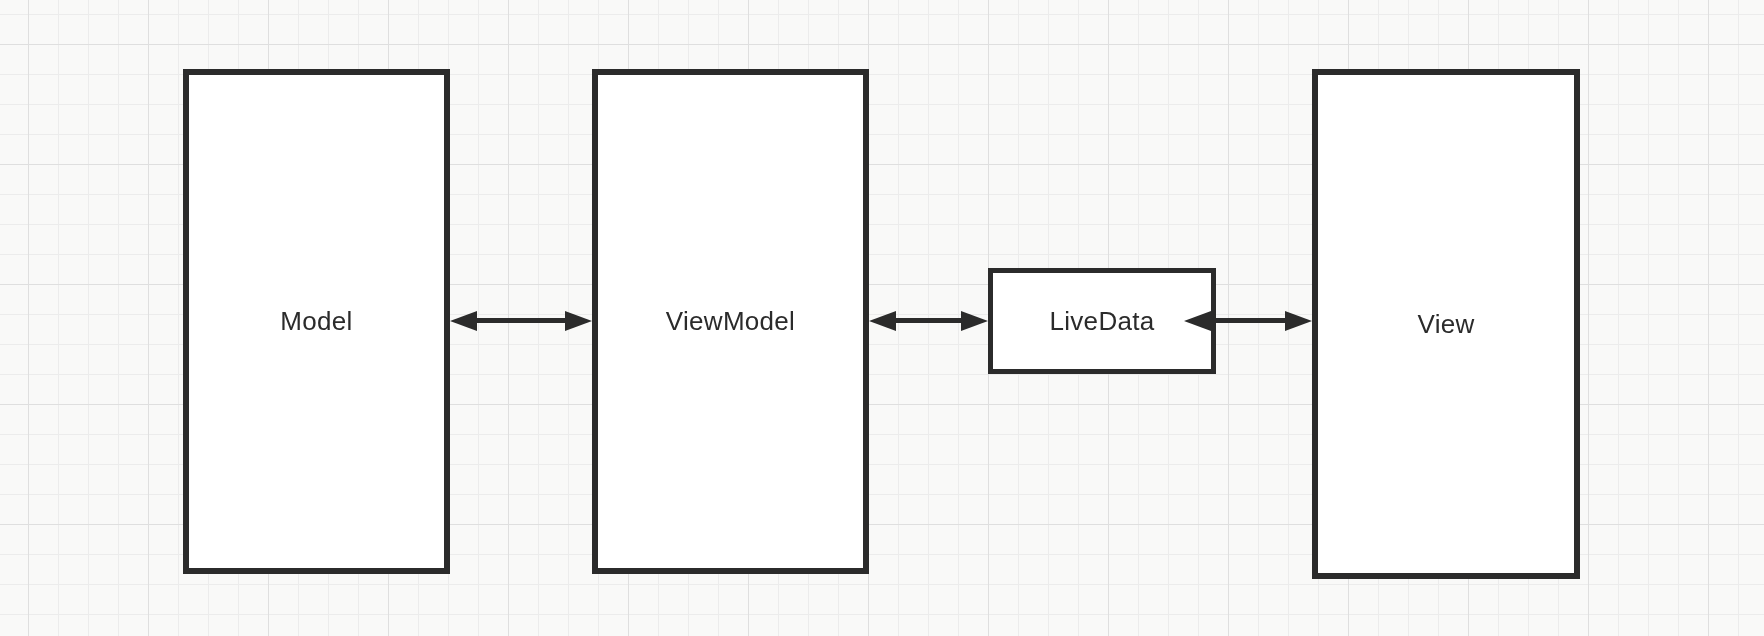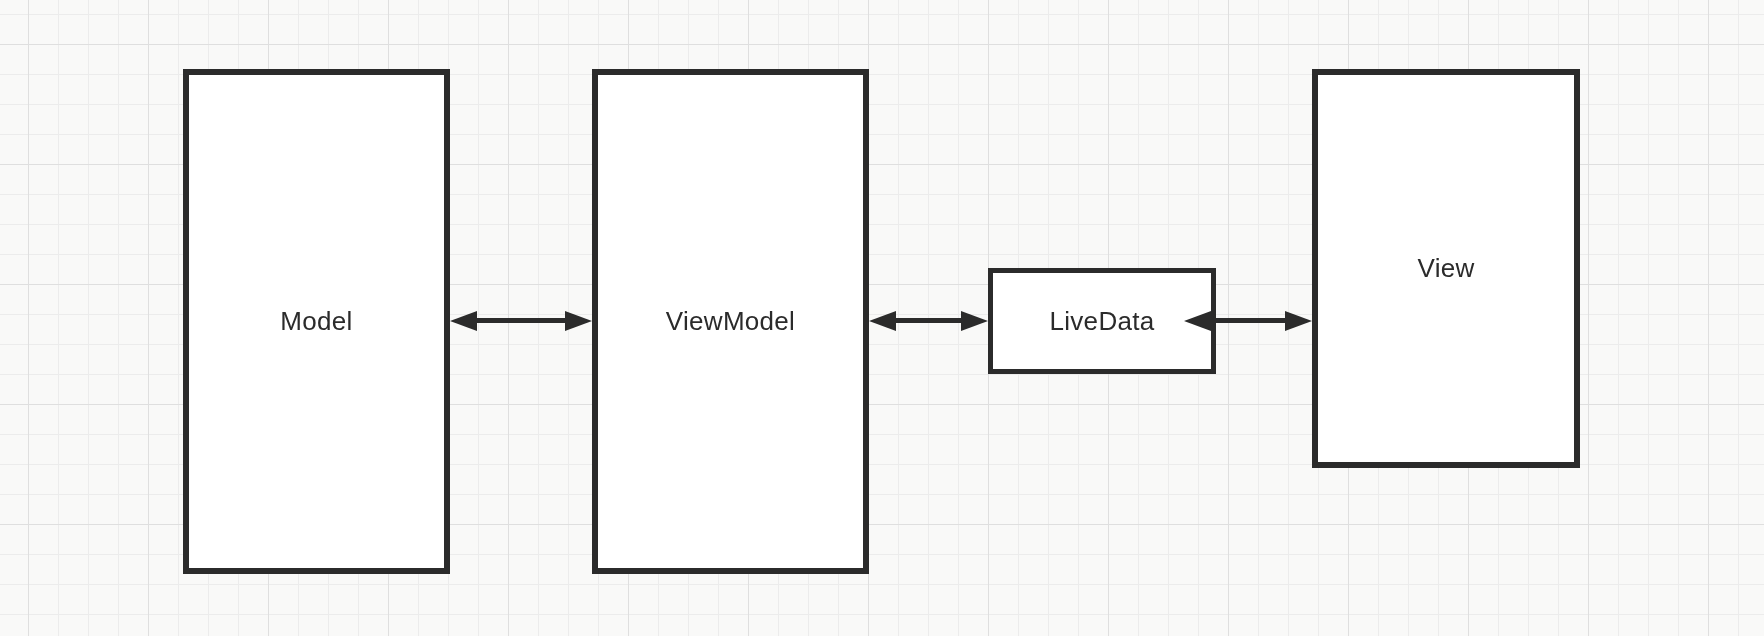--- a/index.html
+++ b/index.html
@@ -45,21 +45,21 @@
   }
   .node-label {
     font-size: 26px;
     color: #2b2b2b;
     letter-spacing: 0.3px;
     white-space: nowrap;
   }
   .node-model     { left: 183px;  top: 69px;  width: 267px; height: 505px; }
   .node-viewmodel { left: 592px;  top: 69px;  width: 277px; height: 505px; }
   .node-livedata  { left: 988px;  top: 268px; width: 228px; height: 106px; border-width: 5px; }
-  .node-view      { left: 1312px; top: 69px;  width: 268px; height: 399px; }
+  .node-view      { left: 1312px; top: 69px;  width: 268px; height: 510px; }
 
   .edge {
     position: absolute;
     top: 311px;
     height: 20px;
   }
   .edge-model-viewmodel { left: 450px;  width: 142px; }
   .edge-viewmodel-livedata { left: 869px; width: 119px; }
   .edge-livedata-view { left: 1184px; width: 128px; }
 

